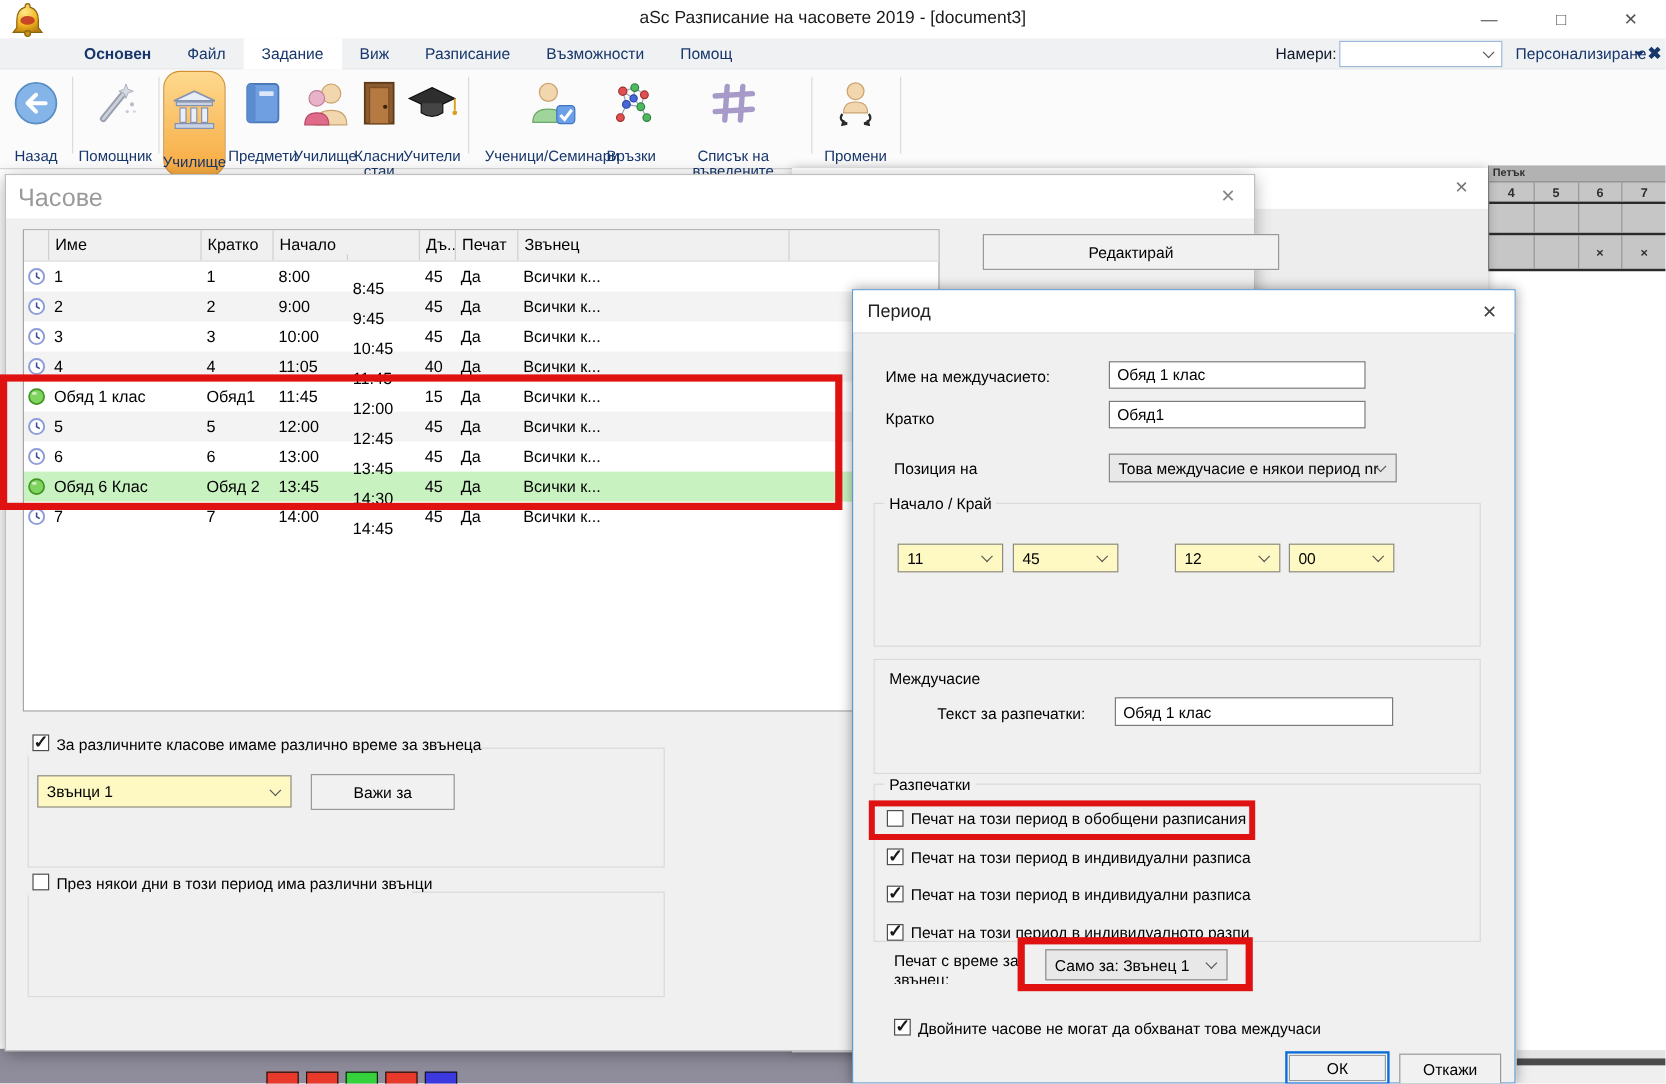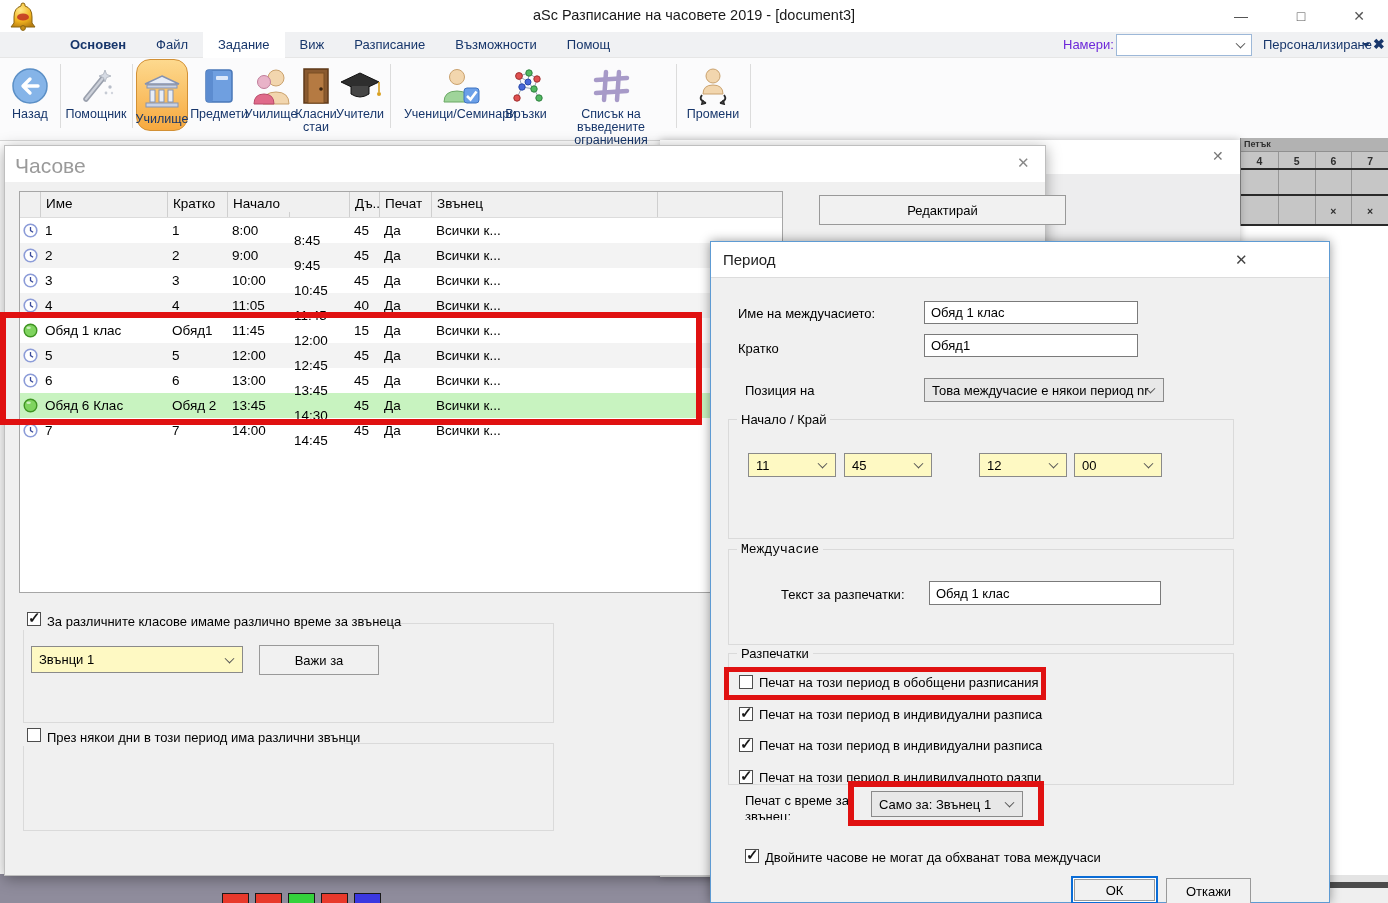--- a/index.html
+++ b/index.html
@@ -11,33 +11,33 @@
   .titlebar{position:absolute;left:0;top:0;width:1388px;height:32px;background:#fff;}
   .titlebar .title{position:absolute;left:0;right:0;top:7px;text-align:center;font-size:14.5px;color:#1a1a1a;}
   .wctl{position:absolute;top:4px;width:40px;height:24px;text-align:center;font-size:14px;color:#555;line-height:24px;}
 
   
   .tabrow{position:absolute;left:0;top:32px;width:1388px;height:26px;background:#f0f1f3;border-bottom:1px solid #e6e6e6;}
   .tabs{position:absolute;left:55px;top:0;display:flex;height:26px;}
   .tab{padding:0 15px;line-height:26px;font-size:13px;color:#17366b;}
   .tab:first-child{font-weight:bold;}
   .tab.active{background:#fff;}
-  .findlbl{position:absolute;left:1063px;top:5px;font-size:13px;color:#6d28d9;}
+  .findlbl{position:absolute;left:1063px;top:5px;font-size:13px;color:#0f172a;}
   .findbox{position:absolute;left:1116px;top:2px;width:136px;height:22px;background:#fff;border:1px solid #9db8d8;}
   .findbox .chev{right:7px;}
   .perslbl{position:absolute;left:1263px;top:5px;font-size:13px;color:#17366b;}
   .caret{position:absolute;left:1362px;top:11px;width:0;height:0;border-left:4px solid transparent;border-right:4px solid transparent;border-top:4px solid #17366b;}
   .findx{position:absolute;left:1373px;top:4px;font-size:14px;font-weight:bold;color:#17366b;}
   .findx::before{content:"✖";}
 
   
   .ribbon{position:absolute;left:0;top:58px;width:1388px;height:83px;background:#fbfbfc;border-bottom:1px solid #d8d8d8;}
   .rbtn{position:absolute;top:3px;display:flex;flex-direction:column;align-items:center;}
   .ricon{height:44px;display:flex;align-items:flex-end;justify-content:center;}
-  .rlabel{font-size:12.5px;color:#17366b;text-align:center;line-height:13px;margin-top:3px;white-space:pre-line;}
+  .rlabel{font-size:12.5px;color:#17366b;text-align:center;line-height:13px;margin-top:19px;white-space:pre-line;}
   .rbtn.active{background:linear-gradient(#fdd98e,#f7a93f);border:1px solid #d29035;border-radius:14px;top:1px;padding:6px 2px 4px;}
   .rsep{position:absolute;top:6px;height:64px;width:1px;background:#dcdcdc;}
 
   
   .chev{position:absolute;top:50%;width:7px;height:7px;border-right:1.6px solid #555;border-bottom:1.6px solid #555;transform:translateY(-70%) rotate(45deg);}
   .dd{position:absolute;border:1px solid #8a8a8a;background:#fef9c3;font-size:13px;display:flex;align-items:center;padding:0 22px 0 7px;white-space:nowrap;overflow:hidden;}
   .dd .chev{right:9px;}
   .dd.gray{background:#e8e8e8;}
   .btn{position:absolute;background:#f1f1f1;border:1px solid #999;font-size:13px;display:flex;align-items:center;justify-content:center;color:#000;}
   .cb{position:absolute;width:14px;height:14px;border:1px solid #4d4d4d;background:#fff;}
@@ -64,21 +64,21 @@
   .tr{display:flex;height:25px;align-items:center;}
   .tr.alt{background:#f3f3f3;}
   .tr.hl{background:#c8f3c0;}
   .td{font-size:13.5px;padding-left:5px;overflow:hidden;white-space:nowrap;}
   .tdicon{display:flex;align-items:center;justify-content:center;padding:0;}
   .c-icon{width:20px;}.c-name{width:127px;}.c-short{width:60px;}.c-start{width:62px;}
   .c-end{width:60px;margin-top:20px;}.c-dur{width:30px;}.c-print{width:52px;}.c-bell{width:226px;}.c-fill{flex:1;}
   .cbwrap{position:absolute;background:#f0f0f0;z-index:2;height:20px;padding-right:8px;}
 
   
-  .perioddlg{position:absolute;left:710px;top:241px;width:620px;height:662px;background:#f0f0f0;border:1px solid #5e9bd3;box-shadow:0 0 10px rgba(0,0,0,.4);z-index:20;}
+  .perioddlg{position:absolute;left:710px;top:241px;width:553px;height:662px;background:#f0f0f0;border:1px solid #5e9bd3;box-shadow:0 0 10px rgba(0,0,0,.4);z-index:20;}
   .perioddlg .bar{position:absolute;left:0;top:0;width:100%;height:36px;background:#fff;border-bottom:1px solid #dcdcdc;}
   .perioddlg .dtitle{position:absolute;left:12px;top:9px;font-size:15px;color:#222;}
   .okwrap{position:absolute;left:360px;top:634px;border:2px solid #0a6cd6;background:#fff;padding:1px;width:87px;height:28px;}
   .okwrap .btn{position:relative;width:100%;height:100%;border:1px solid #9a9a9a;}
   .popt{position:absolute;left:28px;height:18px;}
   .popt .cb{left:0;top:1px;}
   .popt .plab{position:absolute;left:20px;top:1px;font-size:13px;white-space:nowrap;}
 
   
   .gridfrag{position:absolute;left:1240px;top:138px;width:148px;background:#c6c6c6;border-left:1px solid #888;font-weight:bold;color:#2e2e2e;}
@@ -523,21 +523,21 @@
   <div class="dd" style="left:268px;top:211px;width:88px;height:24px;">
       <span>12</span>
       <i class="chev"></i>
     </div>
   <div class="dd" style="left:363px;top:211px;width:88px;height:24px;">
       <span>00</span>
       <i class="chev"></i>
     </div>
 
   <div class="grp" style="left:17px;top:307px;width:506px;height:96px;"></div>
-  <span class="grplab" style="left:26px;top:300px;font-family:Liberation Mono, monospace;">Междучасие</span>
+  <span class="grplab" style="left:26px;top:316px;">Междучасие</span>
   <span class="flabel" style="left:70px;top:345px;">Текст за разпечатки:</span>
   <input class="tinput" style="left: 218px; top: 339px; width: 232px; height: 24px;" value="Обяд 1 клас">
 
   <div class="grp" style="left:17px;top:411px;width:506px;height:132px;"></div>
   <span class="grplab" style="left:26px;top:404px;">Разпечатки</span>
   <div id="print-options">
       <div class="popt" style="top: 432px;">
         <span class="cb"></span>
         <span class="plab">Печат на този период в обобщени разписания</span>
       </div>

